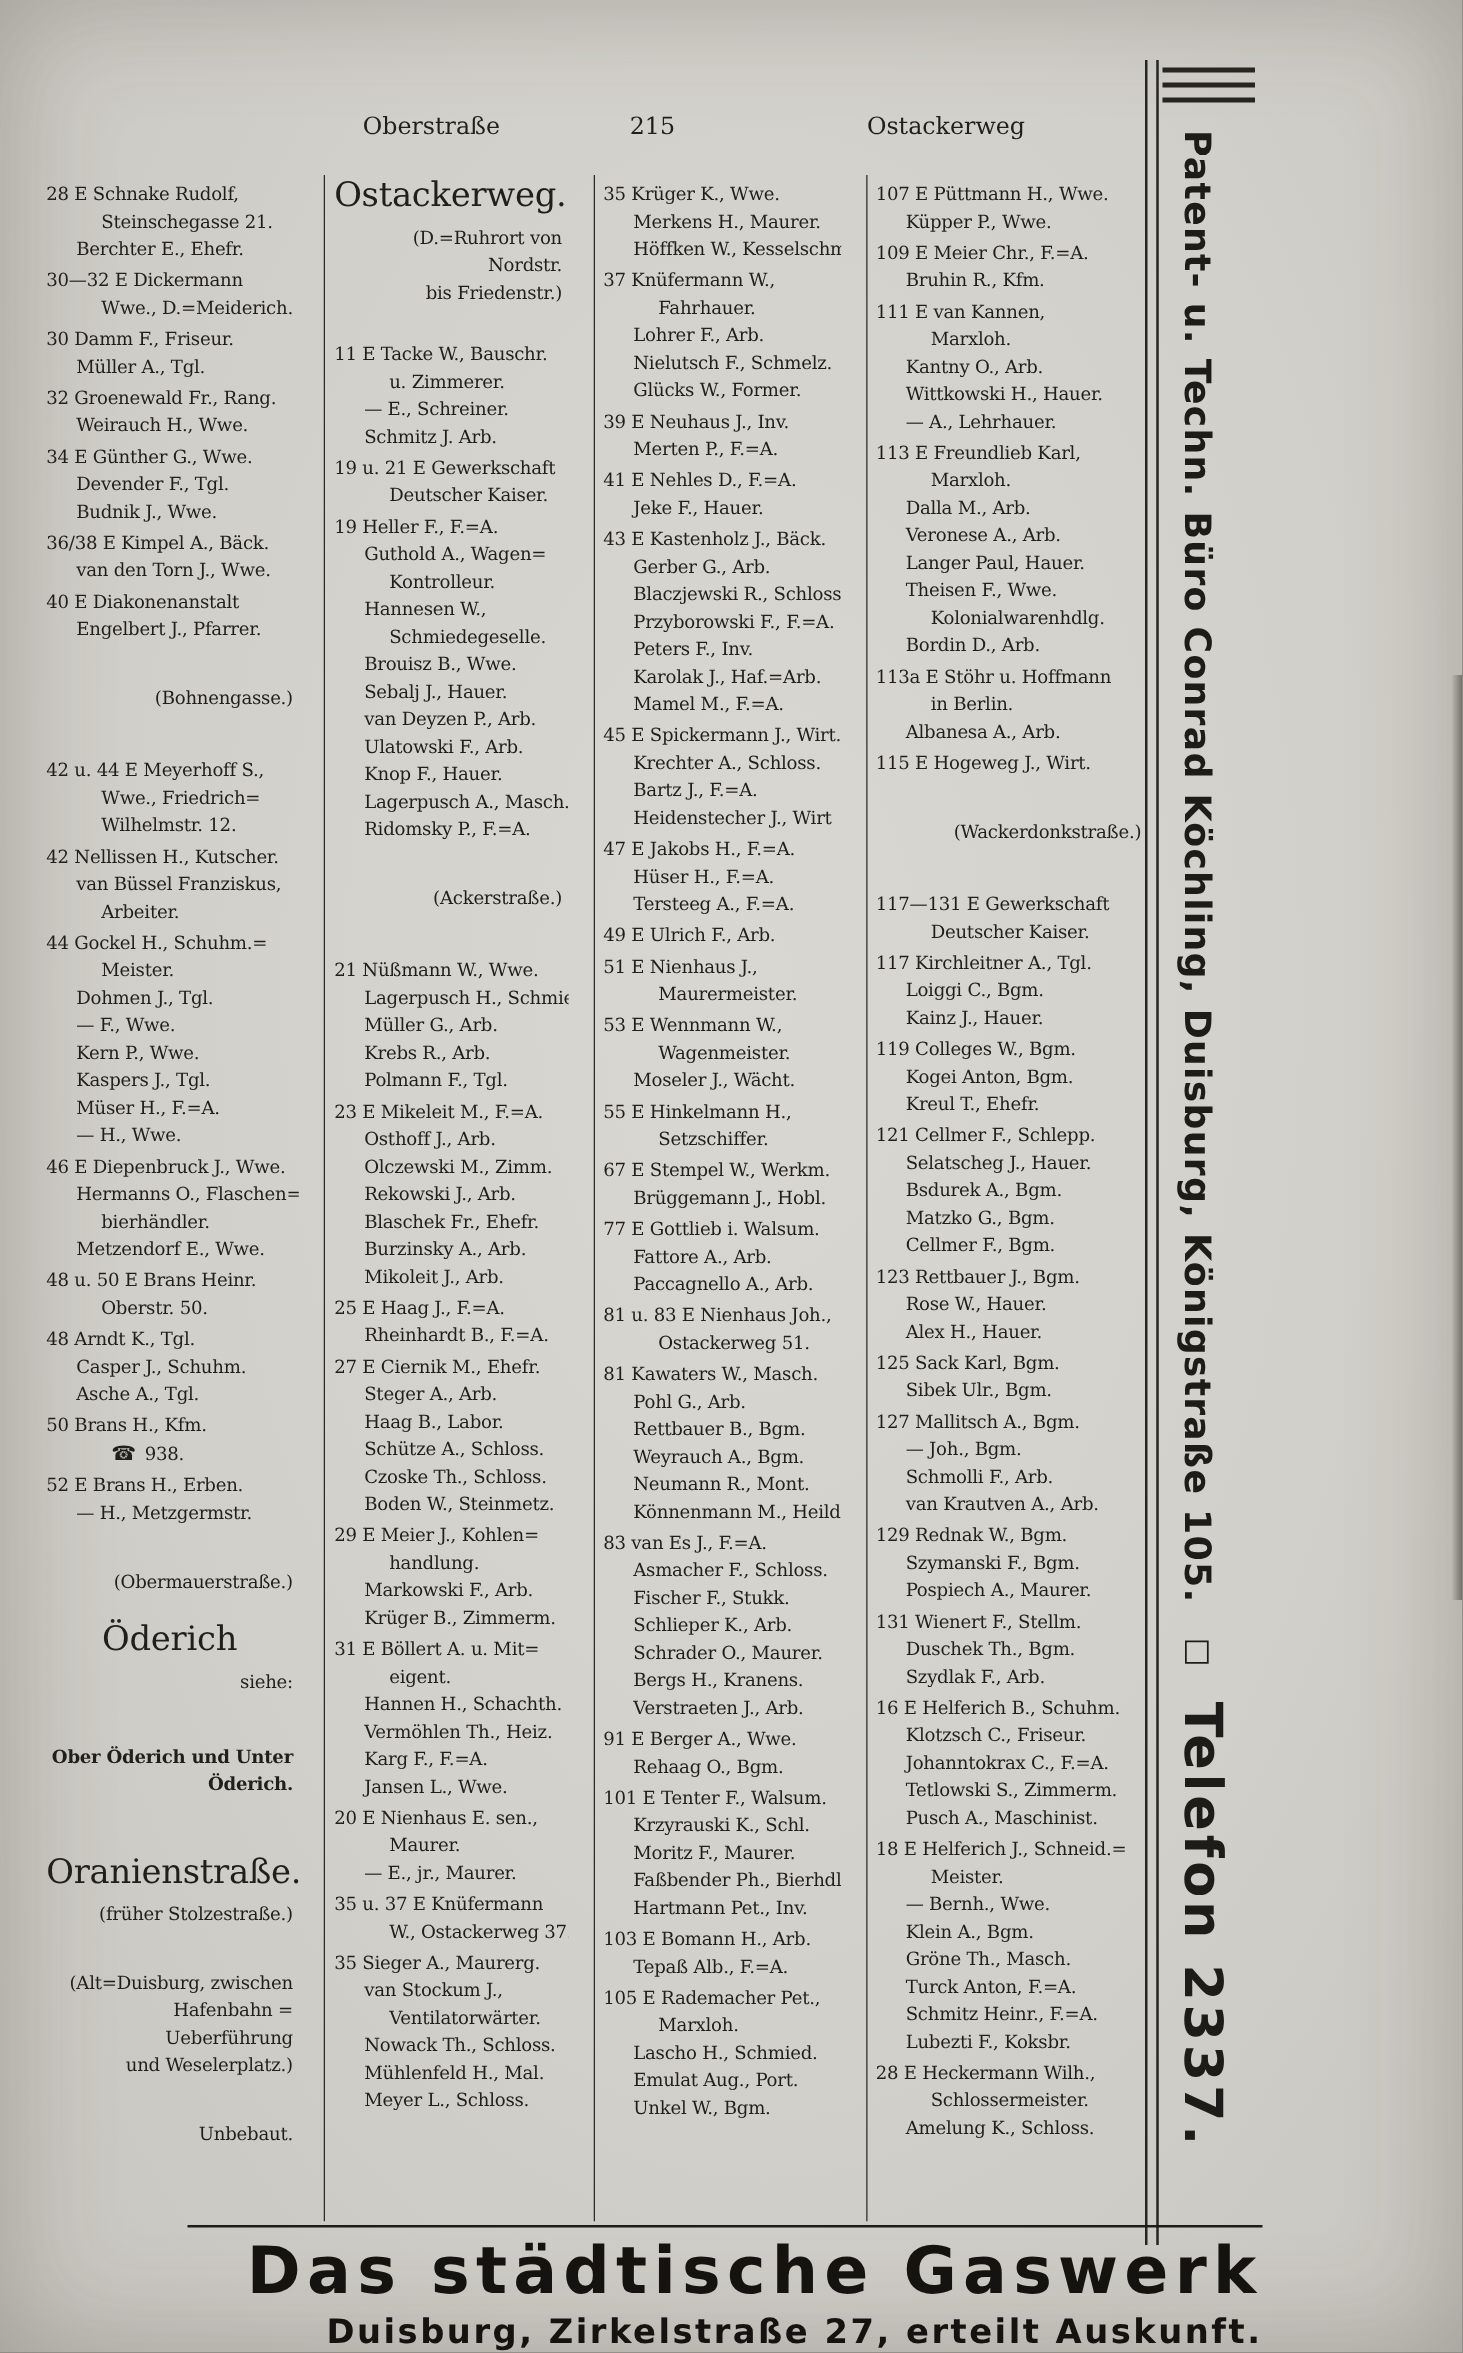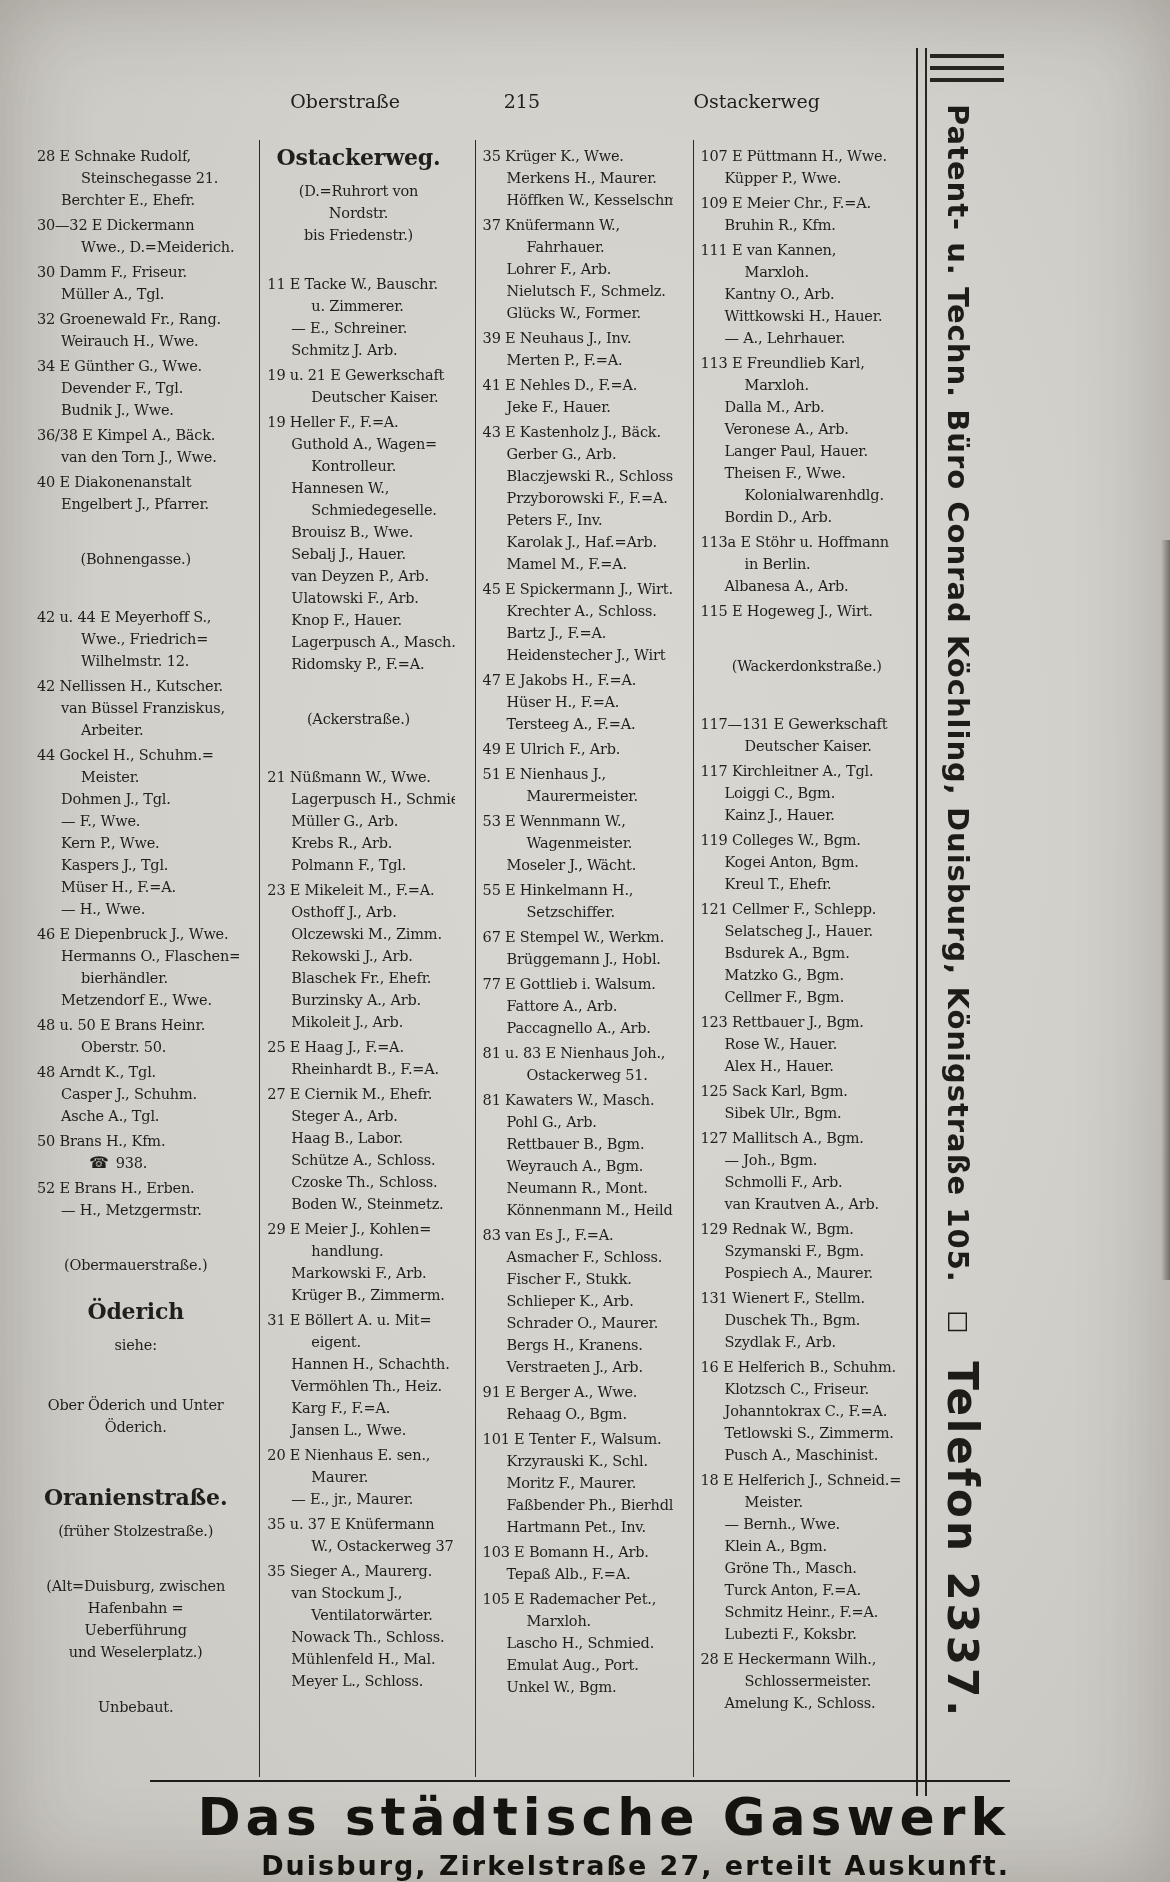--- a/index.html
+++ b/index.html
@@ -19,25 +19,25 @@
   .cols{position:absolute;top:140px;left:30px;width:888px;height:1637px;display:flex;gap:20px;}
   .col{box-sizing:border-box;overflow:hidden;padding:2px 5px 0 7px;}
   .col1{width:234px}
   .col2{width:218px;border-left:1.5px solid #2b2a25}
   .col3{width:221px;border-left:1.5px solid #2b2a25}
   .col4{width:252px;border-left:1.5px solid #2b2a25}
   .ln{font-size:14.5px;line-height:22px;letter-spacing:-0.2px;white-space:nowrap;}
   .s-e{margin-top:3px}
   .s-r{padding-left:24px}
   .s-i{padding-left:44px}
-  .s-c,.s-c2,.s-cb,.s-cb2{text-align:center;white-space:normal}
+  .s-c,.s-c2,.s-cb,.s-cb2{text-align:right;white-space:normal}
   .s-c{margin:9px 0}
-  .s-cb,.s-cb2{font-weight:normal}
+  .s-cb,.s-cb2{font-weight:bold}
   .s-cb{margin-top:5px}
-  .s-h1{text-align:center;font-weight:bold;font-size:22px;line-height:26px;margin:22px 0 10px}
+  .s-h1{text-align:center;font-weight:normal;font-size:27px;line-height:26px;margin:22px 0 10px}
   .col > div.s-h1:first-of-type{margin-top:2px}
   .s-sp{height:24px}
   .s-p{padding-left:52px}
   .tel-icon{display:none}
   .s-p .tel-icon{display:inline;margin-right:7px;font-size:16px}
   
   .ad-rule{position:absolute;left:916px;top:48px;height:1748px;width:7px;
     border-left:2px solid #26251f;border-right:2px solid #26251f;}
   .ad-ornament{position:absolute;left:930px;top:54px;width:74px;}
   .ad-ornament i{display:block;height:4px;background:#26251f;margin-bottom:8px;}

